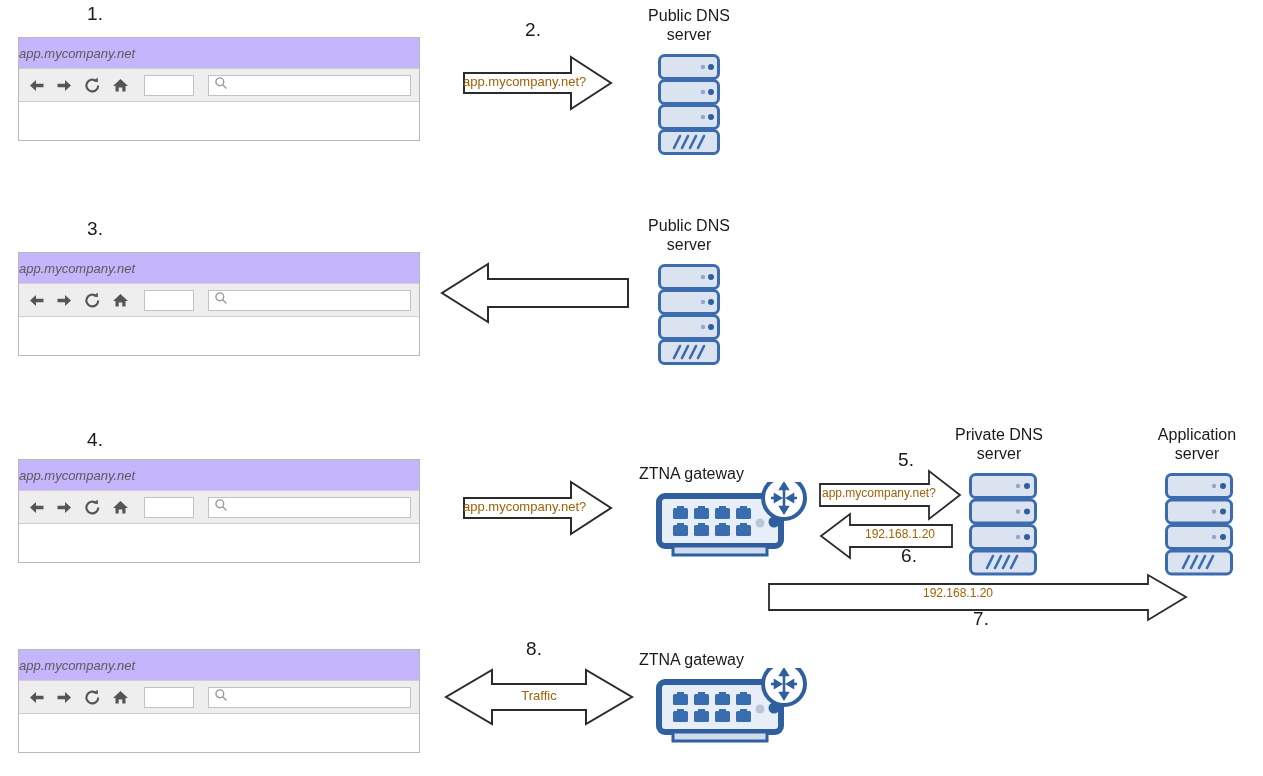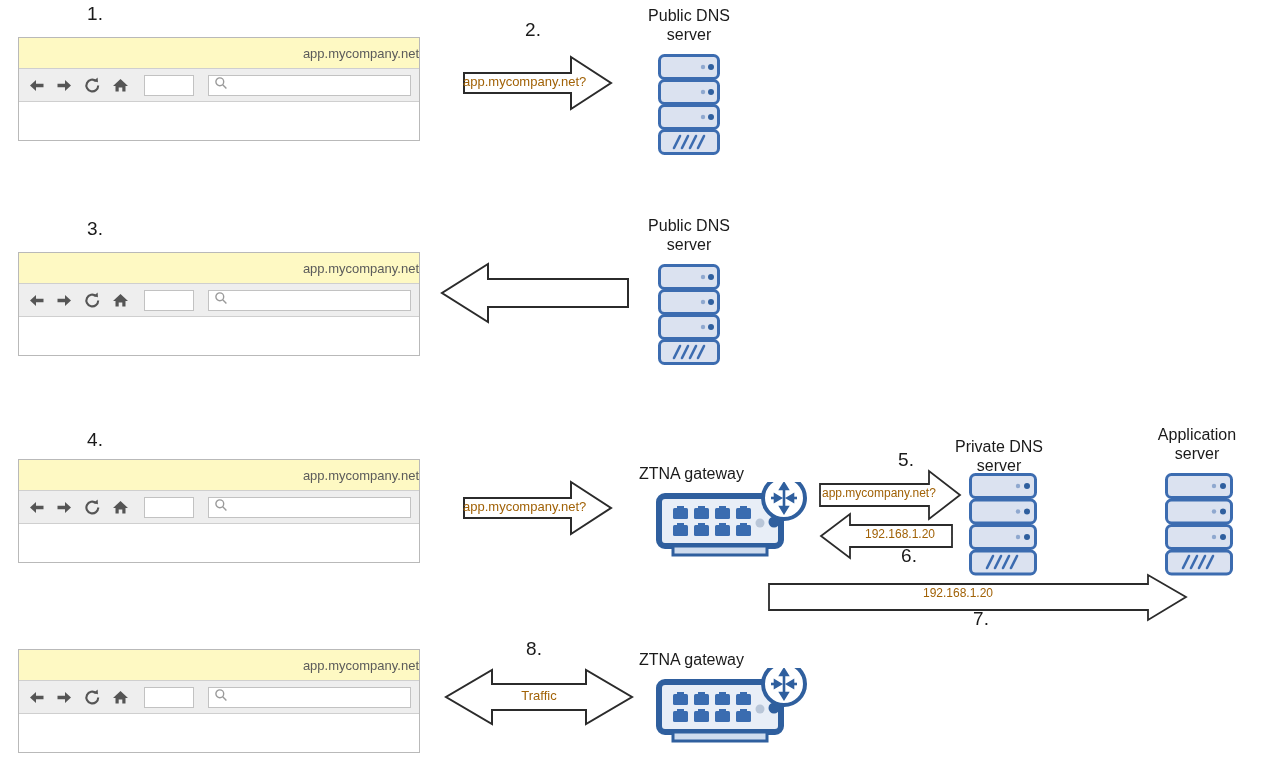--- a/index.html
+++ b/index.html
@@ -35,27 +35,28 @@
 
   
   .browser {
     width: 402px;
     border: 1px solid #b9b9b9;
     box-sizing: border-box;
     background: #ffffff;
   }
   .browser-title {
     height: 30px;
-    background: #fef9c3;
+    background: #c4b5fd;
     border-bottom: 1px solid #cfcfcf;
     display: flex;
     align-items: center;
-    justify-content: flex-end;
+    justify-content: flex-start;
     font-size: 13px;
     color: #5b5b5b;
+    font-style: italic;
   }
   .browser-toolbar {
     height: 33px;
     background: #eeeeee;
     border-bottom: 1px solid #cfcfcf;
     display: flex;
     align-items: center;
     padding: 0 8px;
     box-sizing: border-box;
     gap: 9px;
@@ -357,21 +358,21 @@
 
 <div class="abs" style="left:819px; top:512px;">
   <svg class="arrow-svg" width="135" height="48" viewBox="0 0 135 48">
     <path d="M133 13 L31 13 L31 2 L2 24 L31 46 L31 35 L133 35 Z" fill="#ffffff" stroke="#2b2b2b" stroke-width="1.8"></path>
   </svg>
   <div class="abs arrow-label" style="left:31px; top:15px; width:100px; font-size:12px;">192.168.1.20</div>
 </div>
 
 <div class="abs step-num" style="left:885px; top:545px; width:48px;">6.</div>
 
-<div class="abs node-label" style="left:928px; top:437px; width:142px;">Private DNS
+<div class="abs node-label" style="left:928px; top:425px; width:142px;">Private DNS
 server</div>
 
 <div class="abs" style="left:968px; top:472px;">
   <svg class="server" width="70" height="104" viewBox="0 0 70 104">
     <rect x="2.5" y="2.5" width="65" height="23" rx="5" fill="#dbe2f0" stroke="#3c6cb0" stroke-width="3"></rect>
     <circle cx="50" cy="14" r="2.2" fill="#8fa8cf"></circle>
       <circle cx="59" cy="14" r="3" fill="#2f5f9e"></circle>
     <rect x="2.5" y="28" width="65" height="23" rx="5" fill="#dbe2f0" stroke="#3c6cb0" stroke-width="3"></rect>
     <circle cx="50" cy="39.5" r="2.2" fill="#8fa8cf"></circle>
       <circle cx="59" cy="39.5" r="3" fill="#2f5f9e"></circle>

